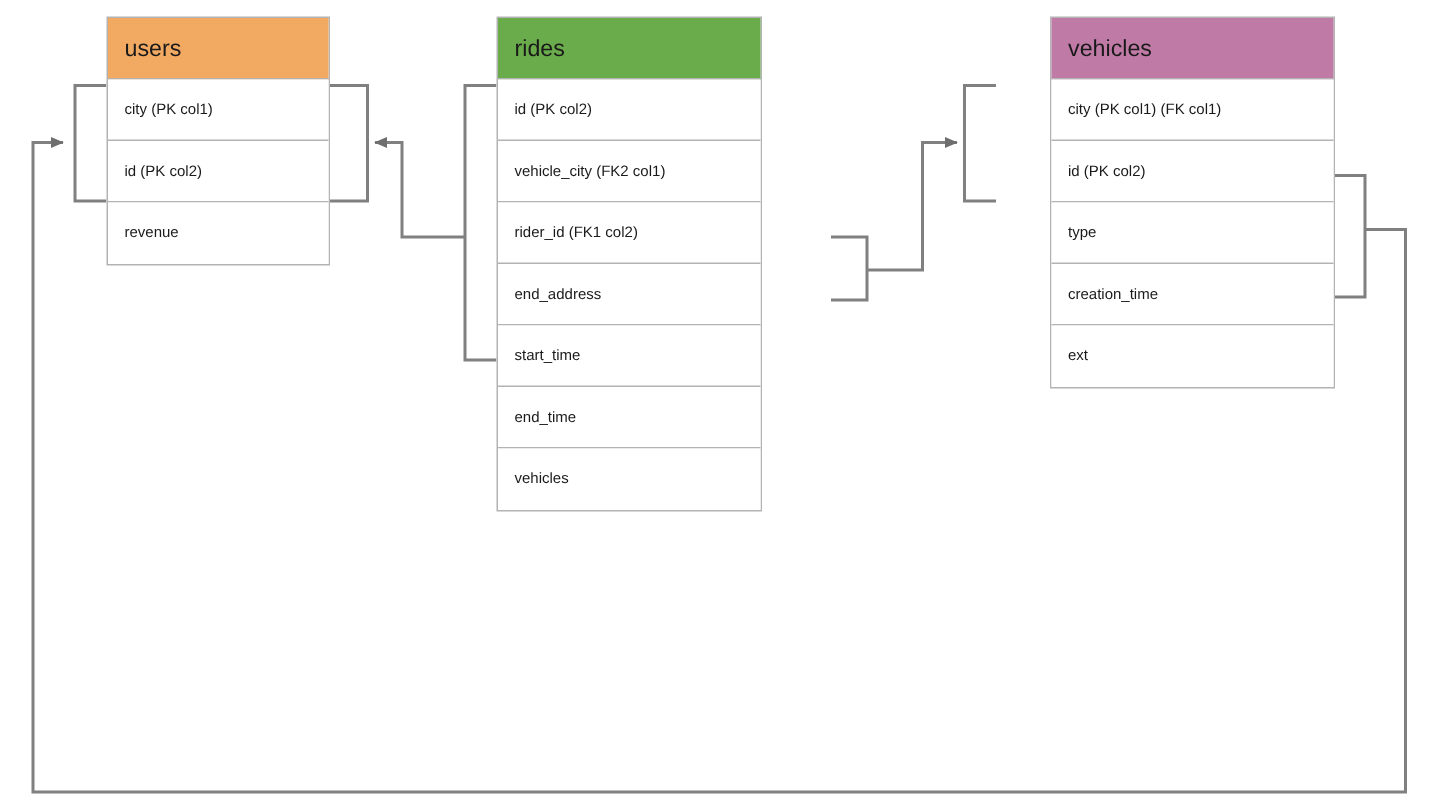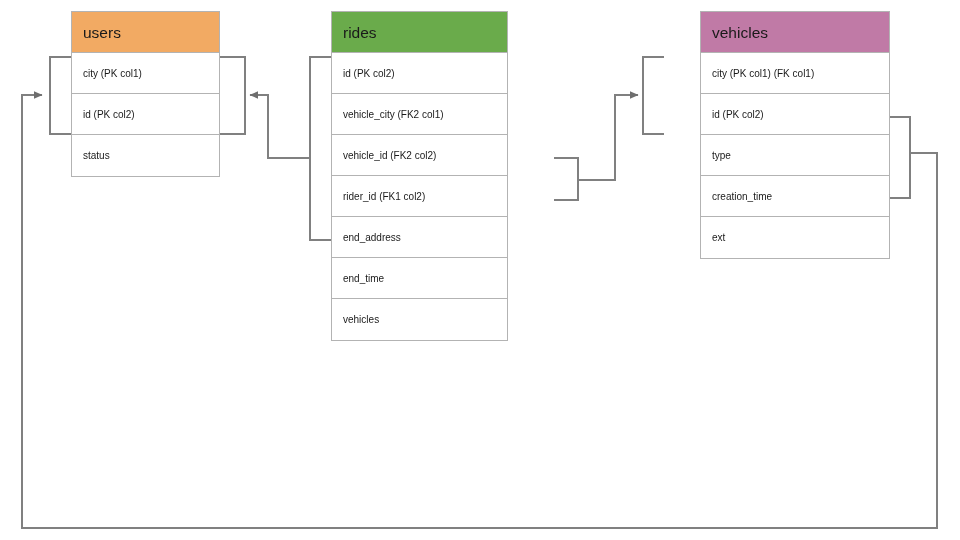--- a/index.html
+++ b/index.html
@@ -106,30 +106,30 @@
 
     <g fill="none" stroke="#808080" stroke-width="2">
       <path d="M910,153 L937,153 L937,528 L22,528 L22,95 L42,95" marker-end="url(#arrowhead)"></path>
     </g>
   </svg>
 
   <div class="table" id="tbl-users">
     <div class="table-header" style="background-color: rgb(242, 170, 99);">users</div>
     <div class="table-row">city (PK col1)</div>
     <div class="table-row">id (PK col2)</div>
-    <div class="table-row">status</div>
+    <div class="table-row">revenue</div>
   </div>
 
   <div class="table" id="tbl-rides">
     <div class="table-header" style="background-color: rgb(106, 171, 75);">rides</div>
     <div class="table-row">id (PK col2)</div>
     <div class="table-row">vehicle_city (FK2 col1)</div>
-    <div class="table-row">vehicle_id (FK2 col2)</div>
     <div class="table-row">rider_id (FK1 col2)</div>
     <div class="table-row">end_address</div>
+    <div class="table-row">start_time</div>
     <div class="table-row">end_time</div>
     <div class="table-row">vehicles</div>
   </div>
 
   <div class="table" id="tbl-vehicles">
     <div class="table-header" style="background-color: rgb(192, 122, 166);">vehicles</div>
     <div class="table-row">city (PK col1) (FK col1)</div>
     <div class="table-row">id (PK col2)</div>
     <div class="table-row">type</div>
     <div class="table-row">creation_time</div>

